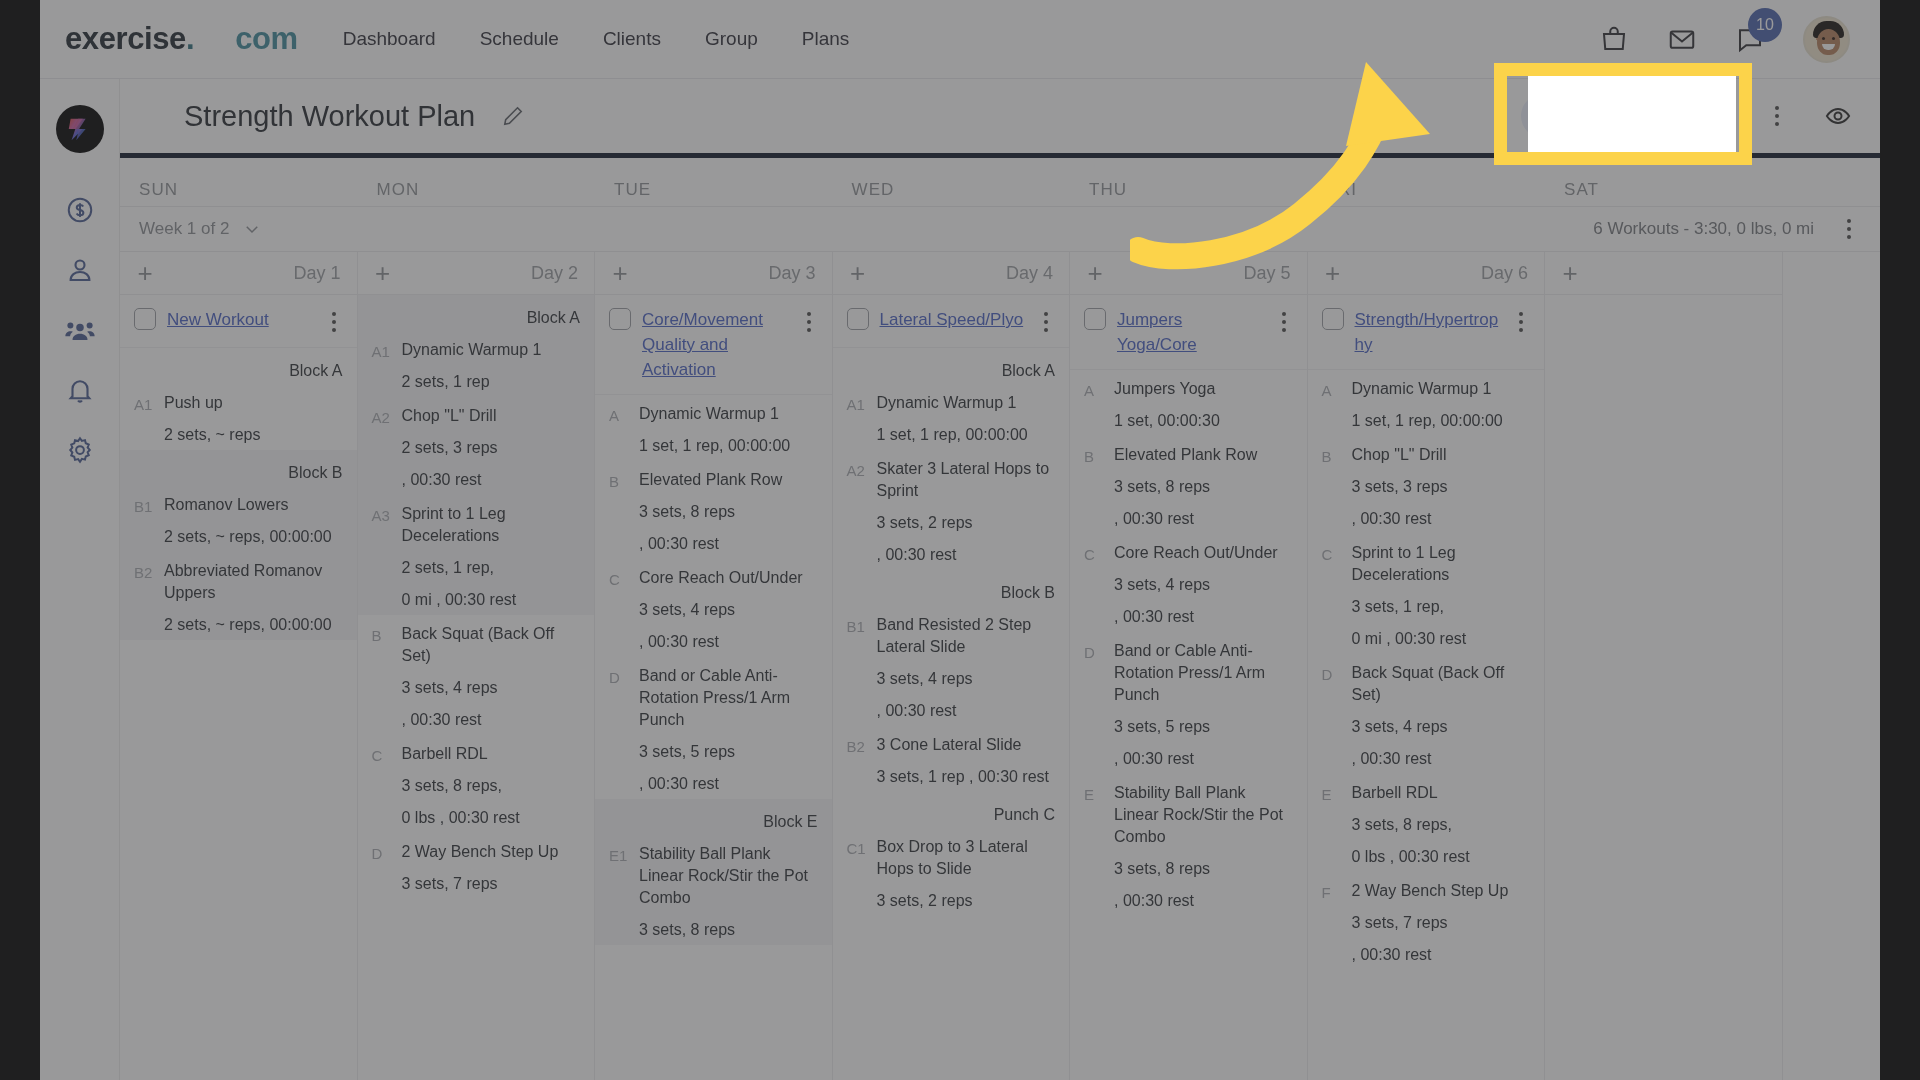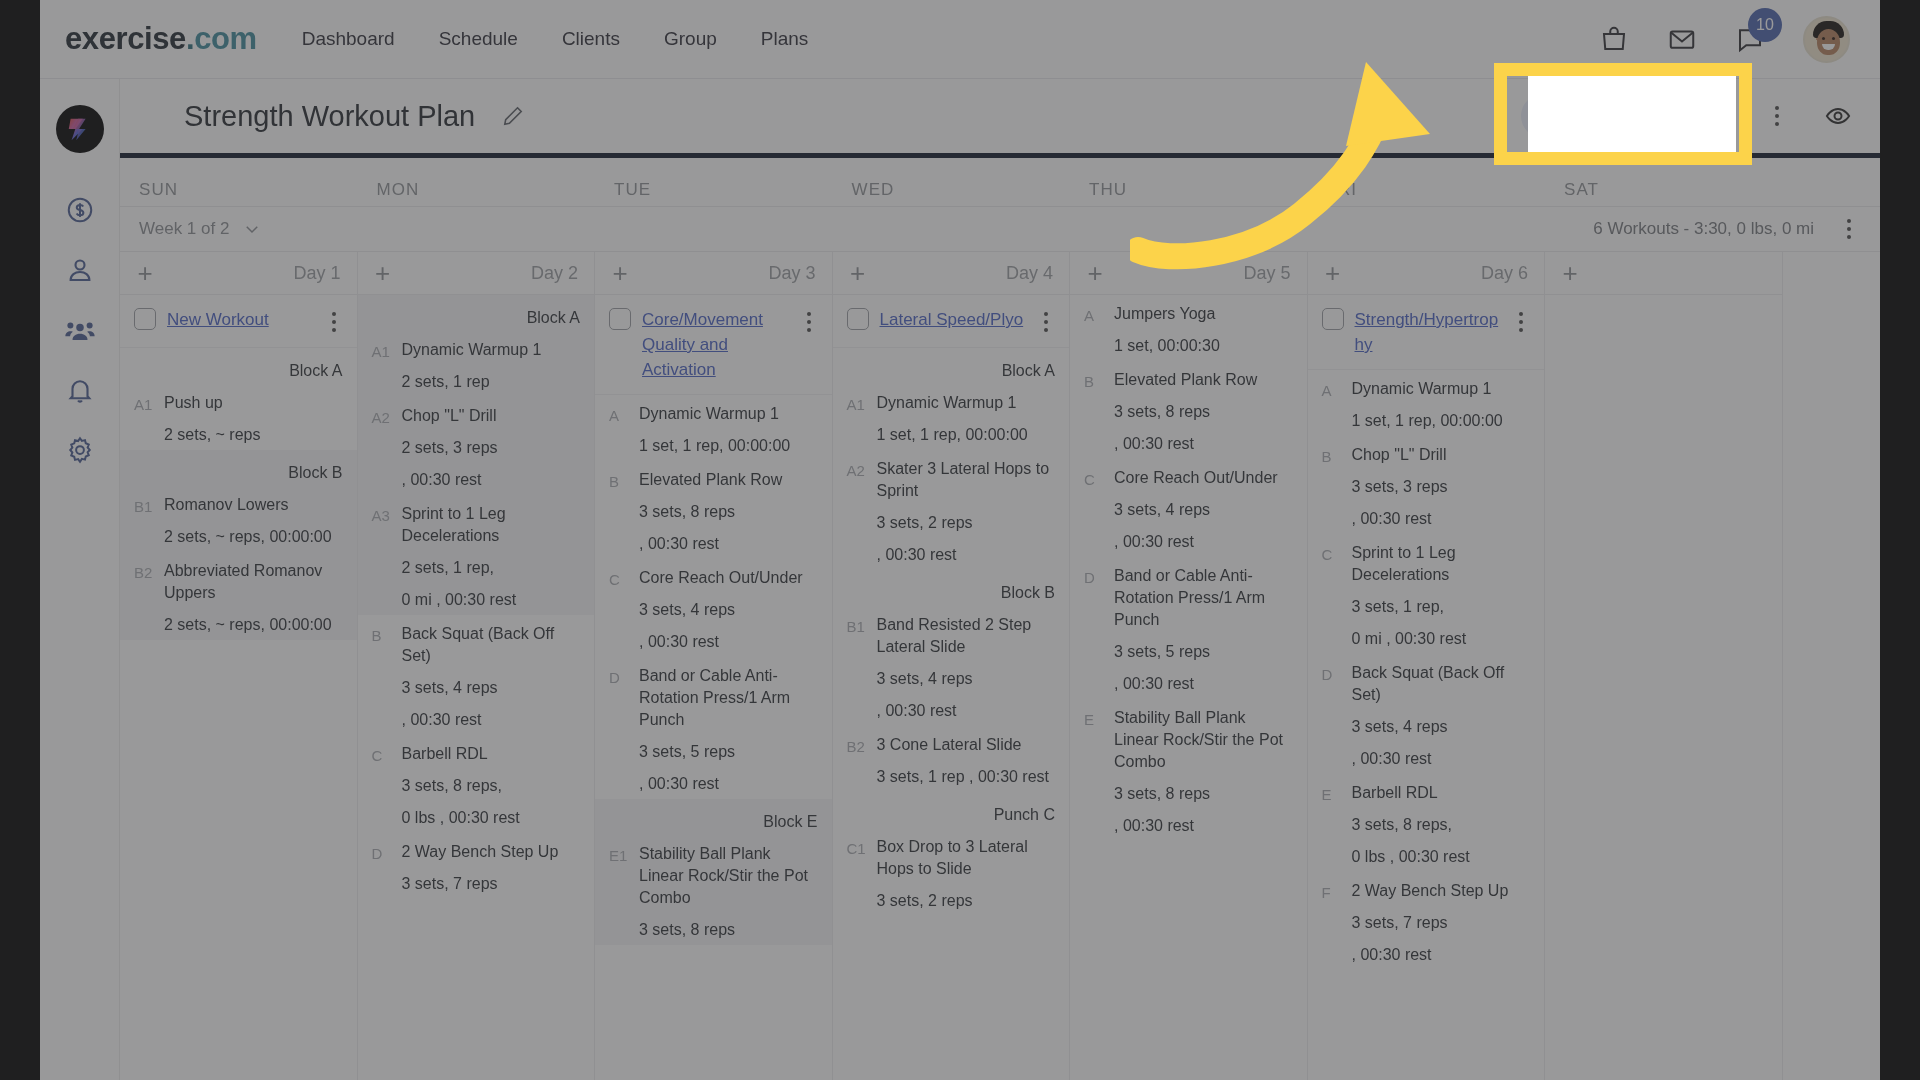--- a/index.html
+++ b/index.html
@@ -29,21 +29,21 @@
     display: flex; align-items: center;
     border-bottom: 1px solid #e9e9ec;
   }
   .brand {
     margin-left: 25px;
     font-size: 31px; font-weight: bold; letter-spacing: -0.4px;
     color: #222b33;
     white-space: nowrap;
   }
   .brand .dot { color: #2f6f7e; }
-  .brand .com { color: #3f8b9c; font-weight: bold; }
+  .brand .com { color: #3f8b9c; font-weight: bold; margin-left: 41px; }
   .navlinks { display: flex; margin-left: 43px; gap: 40px; }
   .navlink {
     font-size: 19px; color: #2e2e38; white-space: nowrap;
     cursor: pointer; padding: 4px 2px;
   }
   .topright {
     margin-left: auto; display: flex; align-items: center;
     gap: 38px; margin-right: 30px; position: relative;
   }
   .ticon { width: 30px; height: 30px; cursor: pointer; position: relative; }
@@ -610,20 +610,29 @@
                 </div>
               </div>
             </div>
           </div>
           <div class="daycol">
             <div class="dayhead">
               <div class="addbtn">+</div>
               <div class="daylabel">Day 5</div>
             </div>
             <div class="wcard">
+              <div class="wcard-head">
+                <div class="wcheck"></div>
+                <div class="wname">Jumpers Yoga/Core</div>
+                <div class="kebab wkebab">
+                  <i></i>
+                  <i></i>
+                  <i></i>
+                </div>
+              </div>
               <div class="blocks">
                 <div class="block">
                   <div class="ex">
                     <div class="ex-tag">A</div>
                     <div class="ex-body">
                       <div class="ex-name">Jumpers Yoga</div>
                       <div class="ex-detail">1 set, 00:00:30</div>
                     </div>
                   </div>
                   <div class="ex">

